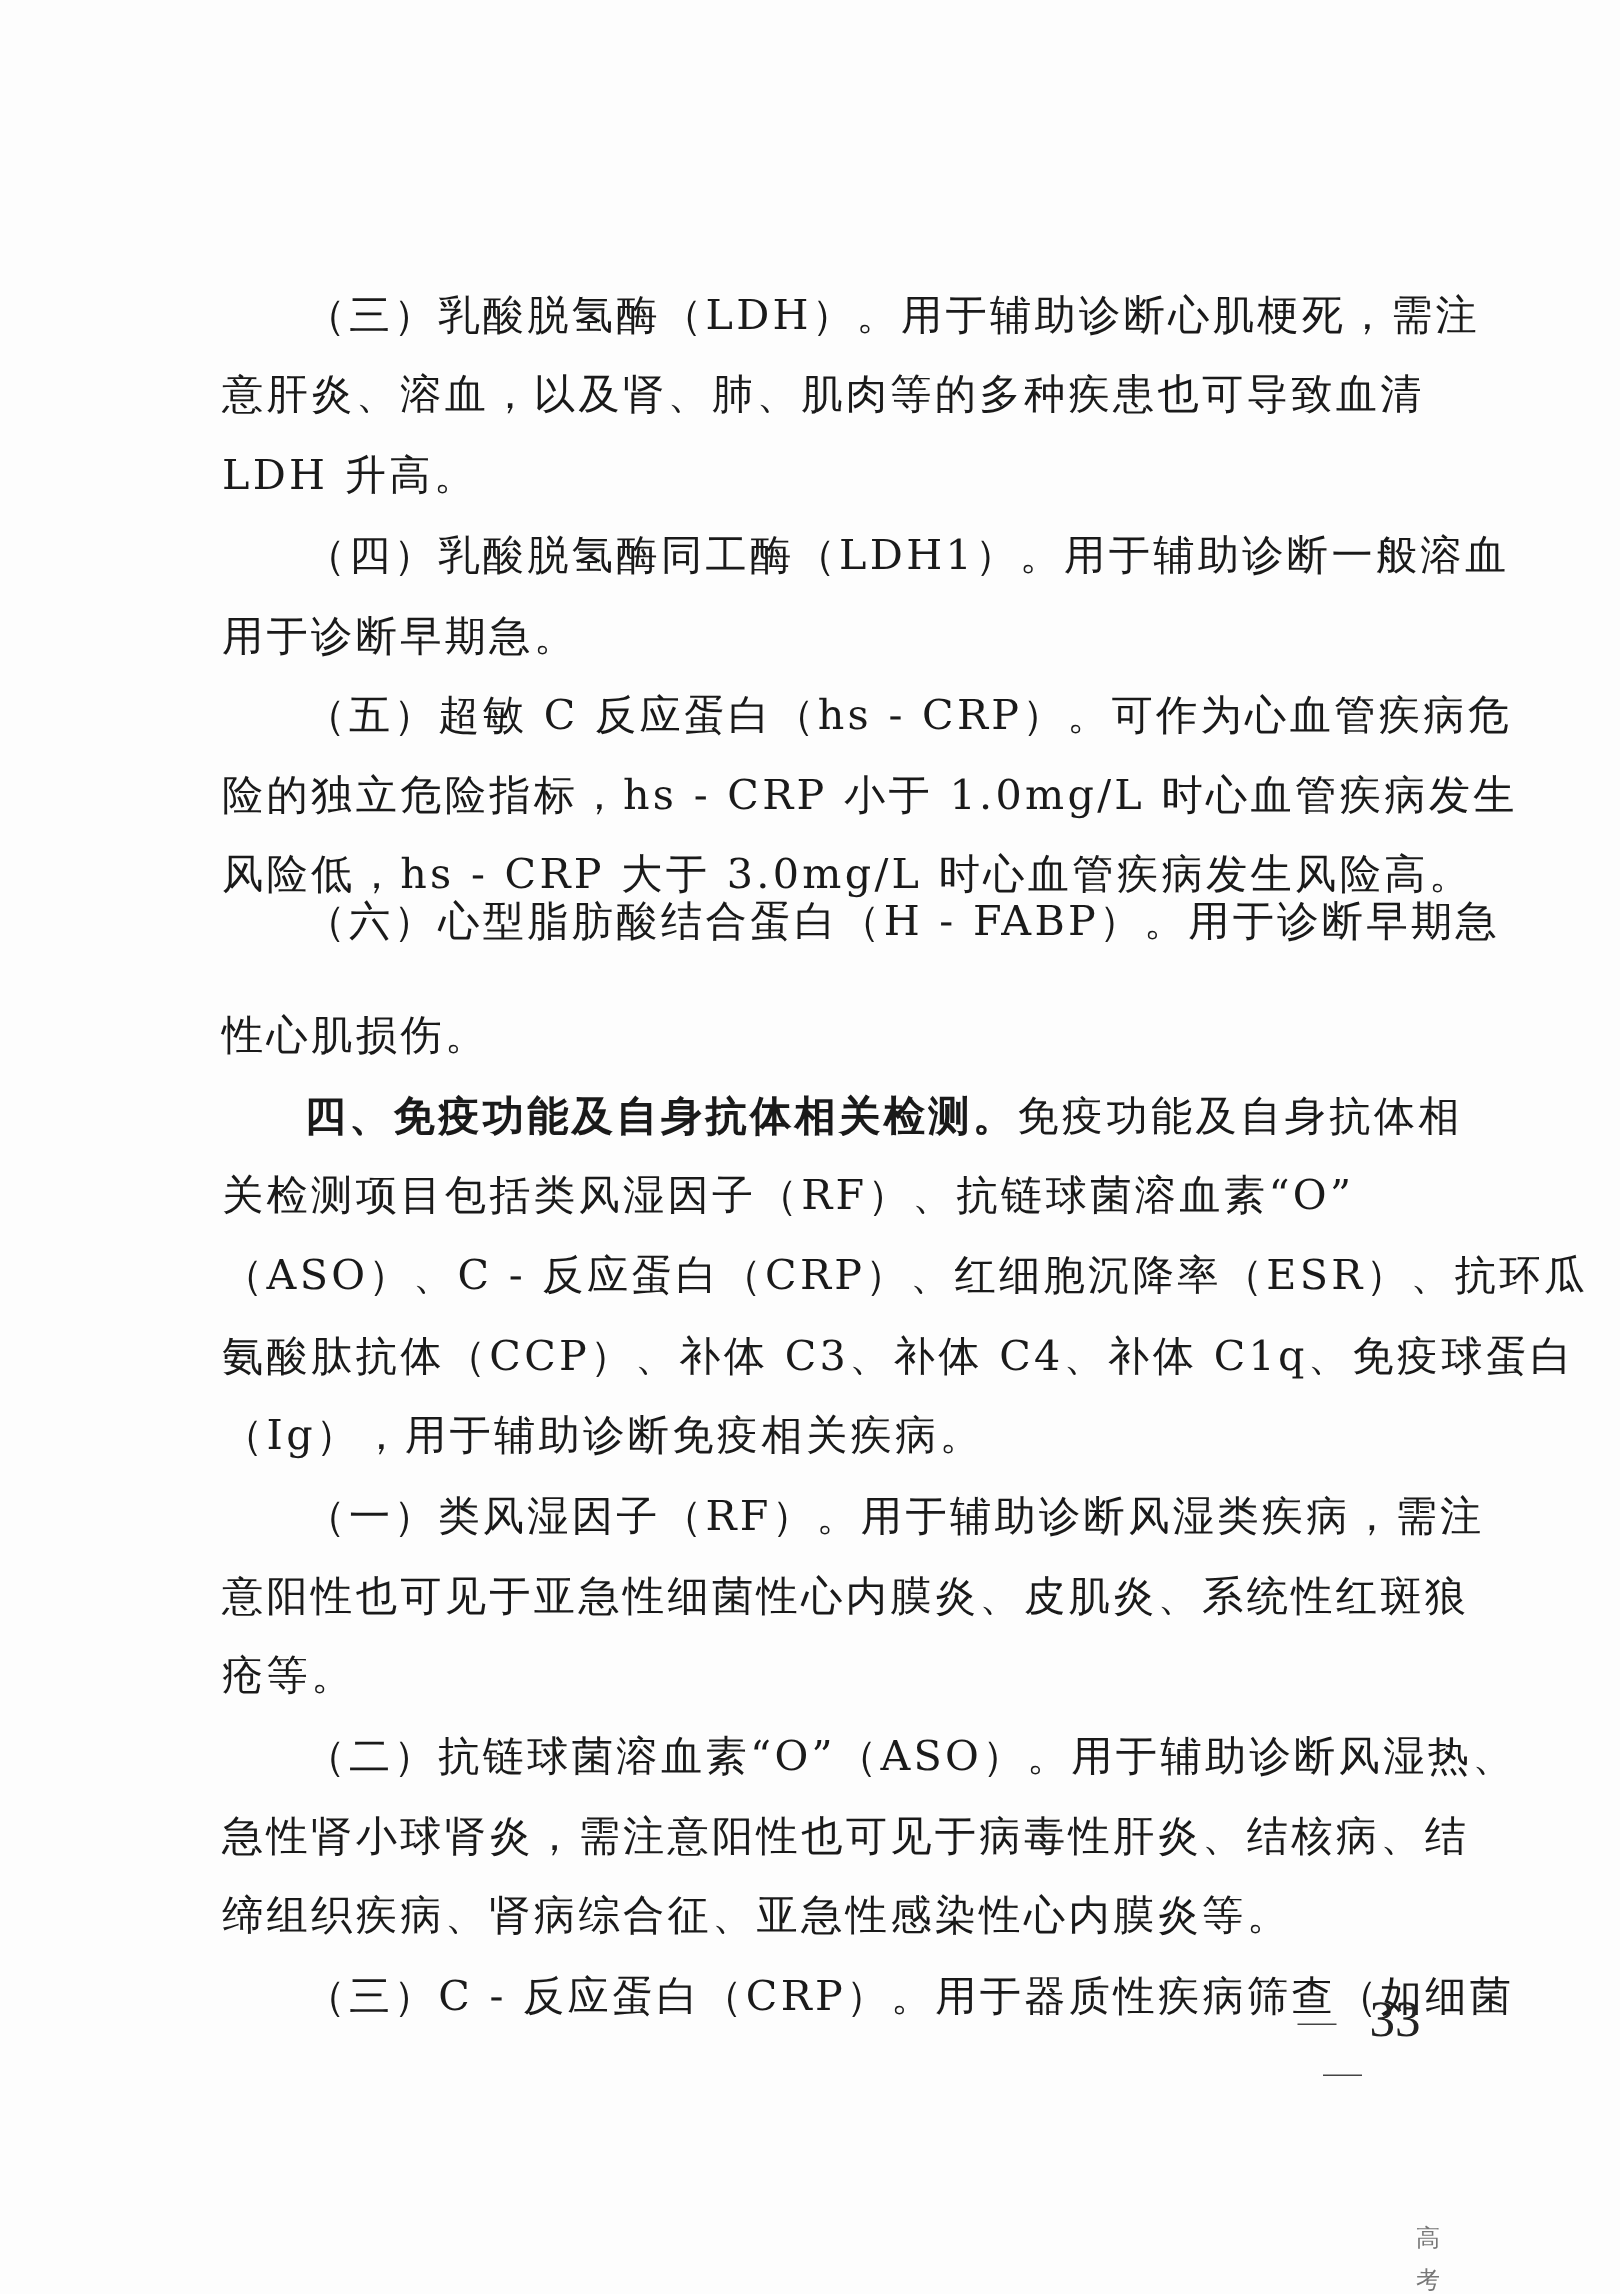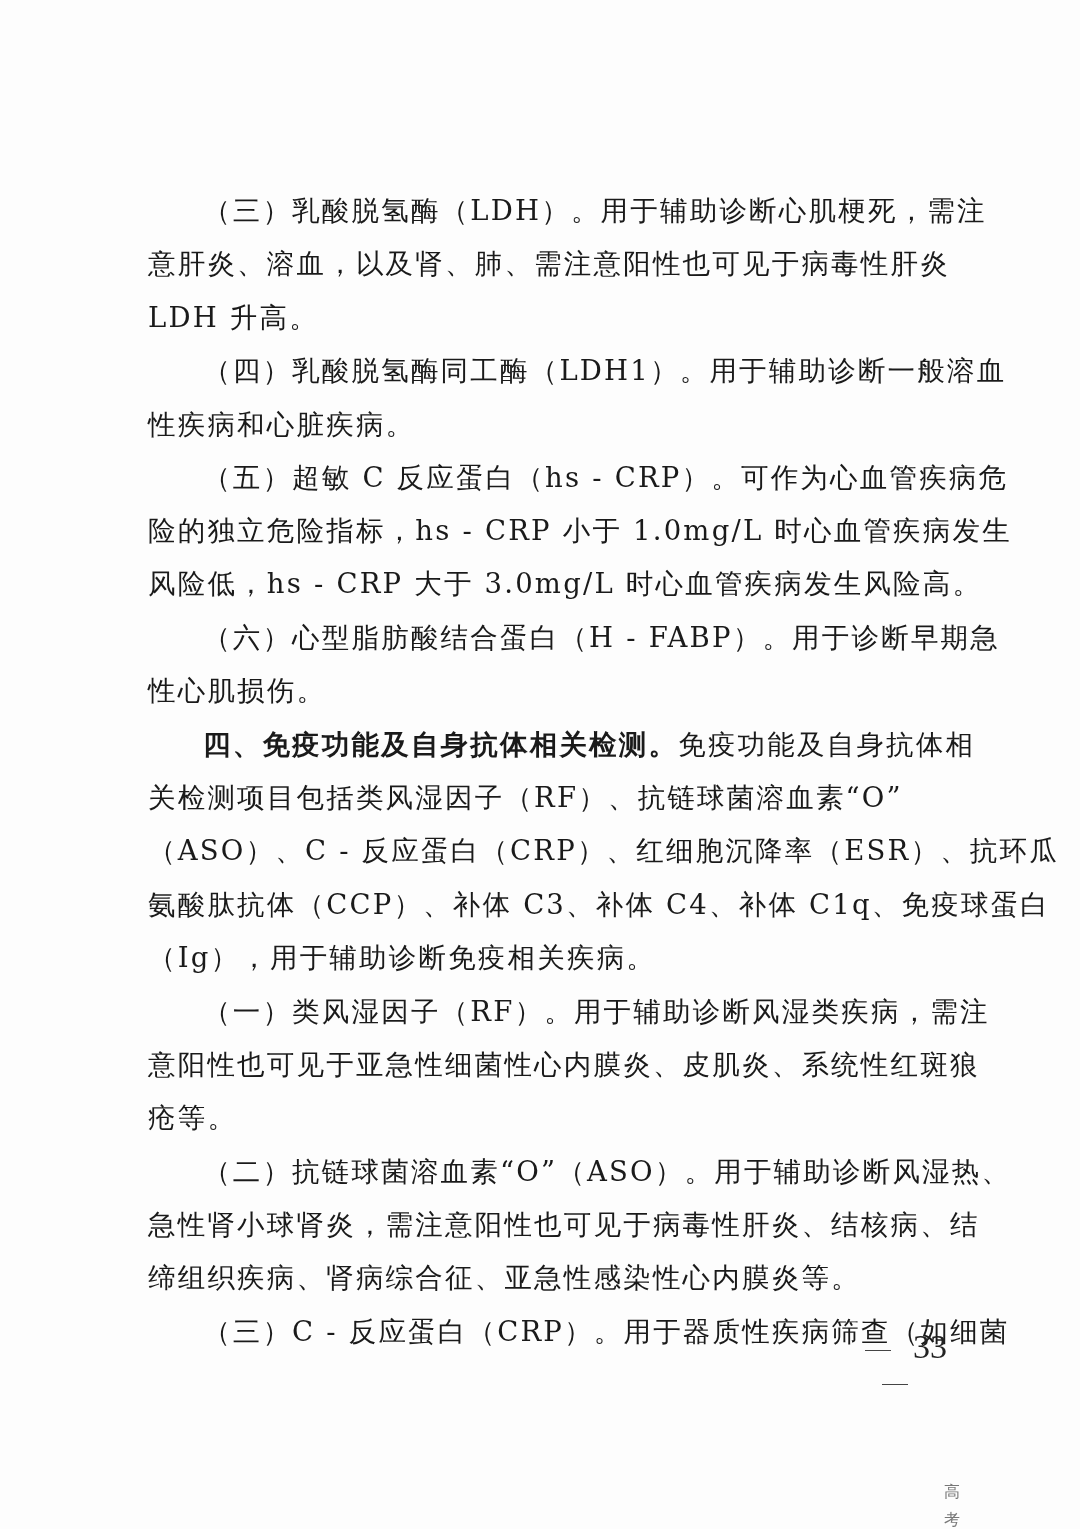--- a/index.html
+++ b/index.html
@@ -53,28 +53,28 @@
       color: #777;
       font-family: "DejaVu Sans", "Liberation Sans", sans-serif;
       letter-spacing: 1px;
     }
   </style>
 </head>
 <body>
 
 <div class="page">
   <div class="line indent" style="top:192px">（三）乳酸脱氢酶（LDH）。用于辅助诊断心肌梗死，需注</div>
-  <div class="line" style="top:245px">意肝炎、溶血，以及肾、肺、需注意阳性也可见于病毒性肝炎</div>
+  <div class="line" style="top:245px">意肝炎、溶血，以及肾、肺、肌肉等的多种疾患也可导致血清</div>
   <div class="line" style="top:299px">LDH 升高。</div>
   <div class="line indent" style="top:352px">（四）乳酸脱氢酶同工酶（LDH1）。用于辅助诊断一般溶血</div>
-  <div class="line" style="top:406px">性疾病和心脏疾病。</div>
+  <div class="line" style="top:406px">用于诊断早期急。</div>
   <div class="line indent" style="top:459px">（五）超敏 C 反应蛋白（hs - CRP）。可作为心血管疾病危</div>
   <div class="line" style="top:512px">险的独立危险指标，hs - CRP 小于 1.0mg/L 时心血管疾病发生</div>
   <div class="line" style="top:565px">风险低，hs - CRP 大于 3.0mg/L 时心血管疾病发生风险高。</div>
-  <div class="line indent" style="top:619px">（六）心型脂肪酸结合蛋白（H - FABP）。用于诊断早期急</div>
+  <div class="line indent" style="top:596px">（六）心型脂肪酸结合蛋白（H - FABP）。用于诊断早期急</div>
   <div class="line" style="top:672px">性心肌损伤。</div>
   <div class="line indent" style="top:726px"><span class="bold">四、免疫功能及自身抗体相关检测。</span><span>免疫功能及自身抗体相</span></div>
   <div class="line" style="top:779px">关检测项目包括类风湿因子（RF）、抗链球菌溶血素“O”</div>
   <div class="line" style="top:832px">（ASO）、C - 反应蛋白（CRP）、红细胞沉降率（ESR）、抗环瓜</div>
   <div class="line" style="top:886px">氨酸肽抗体（CCP）、补体 C3、补体 C4、补体 C1q、免疫球蛋白</div>
   <div class="line indent" style="top:993px">（一）类风湿因子（RF）。用于辅助诊断风湿类疾病，需注</div>
   <div class="line" style="top:939px">（Ig），用于辅助诊断免疫相关疾病。</div>
   <div class="line" style="top:1046px">意阳性也可见于亚急性细菌性心内膜炎、皮肌炎、系统性红斑狼</div>
   <div class="line" style="top:1099px">疮等。</div>
   <div class="line" style="top:1206px">急性肾小球肾炎，需注意阳性也可见于病毒性肝炎、结核病、结</div>

